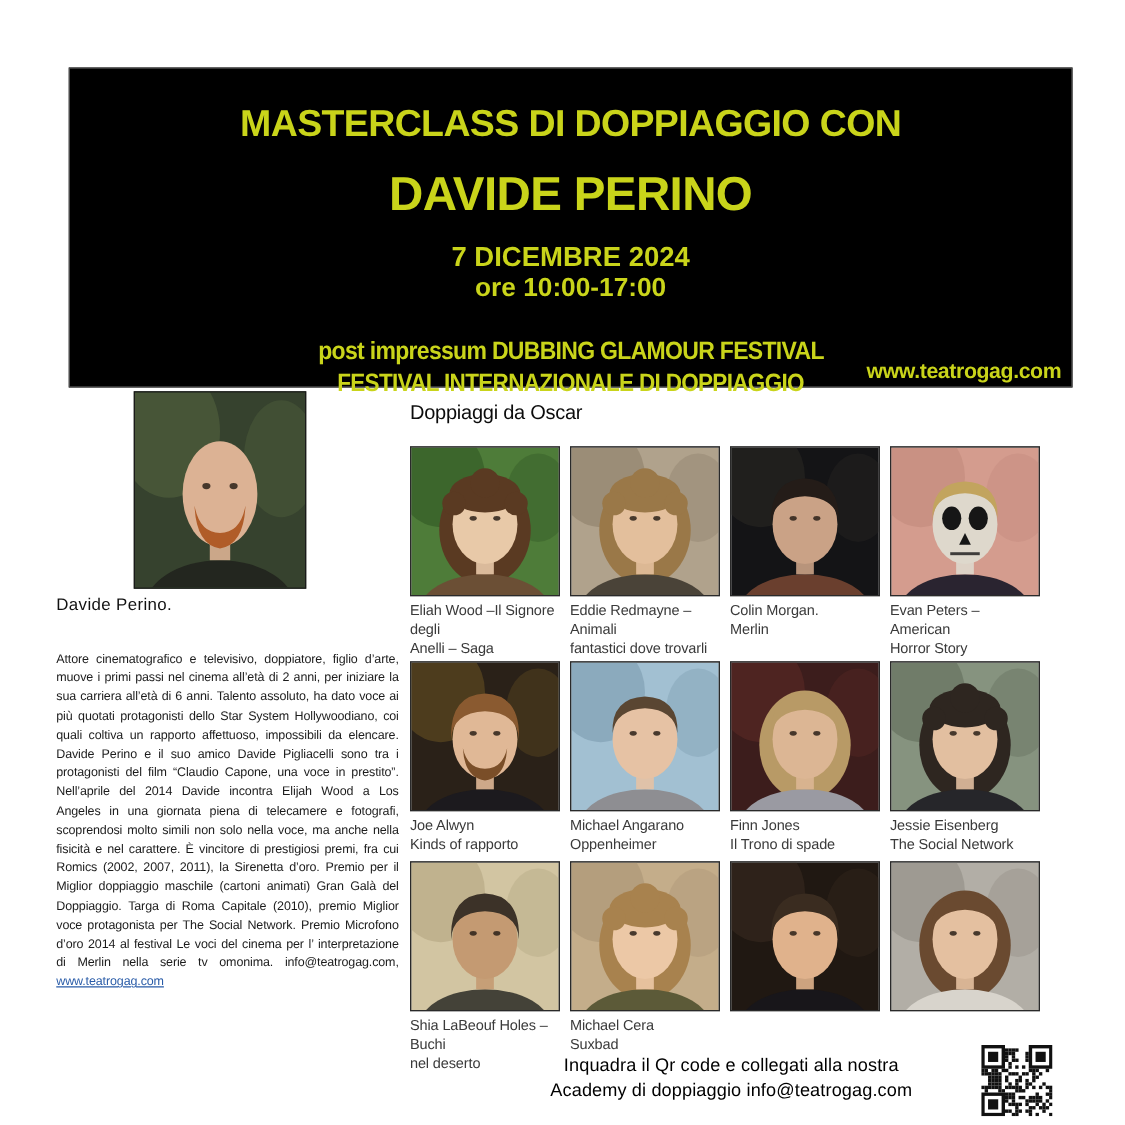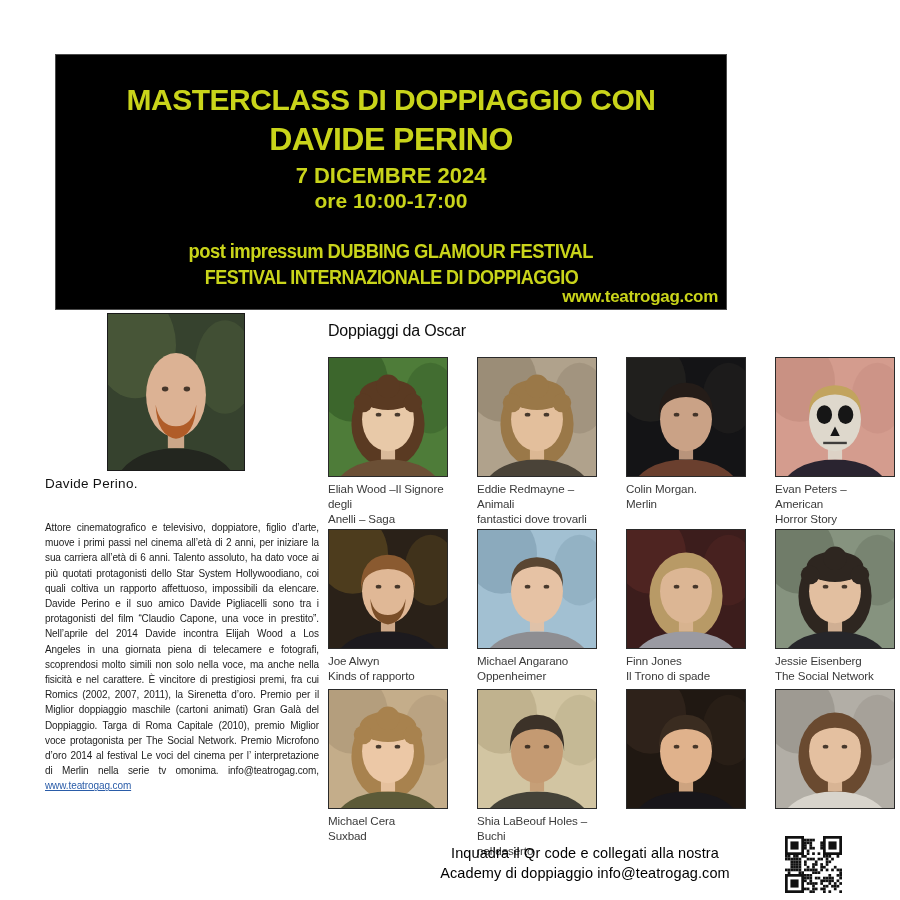--- a/index.html
+++ b/index.html
@@ -6,28 +6,28 @@
   body{
     width:900px;height:900px;background:#ffffff;
     font-family:"Liberation Sans", sans-serif;
     position:relative;overflow:hidden;
     -webkit-font-smoothing:antialiased;
   }
   .poster{position:absolute;left:0;top:0;width:900px;height:900px;background:#fff;}
 
   
   .header-box{
-    position:absolute;left:55px;top:54px;width:672px;height:256px;
+    position:absolute;left:55px;top:54px;width:803px;height:256px;
     background:#000;border:1px solid #4a4a4a;box-sizing:border-box;
     display:flex;flex-direction:column;align-items:center;text-align:center;
   }
   .hl{color:#c9d41a;font-weight:bold;white-space:nowrap;}
   .hl-title1{font-size:30px;margin-top:28px;letter-spacing:-.5px;}
-  .hl-title2{font-size:32px;margin-top:4px;letter-spacing:-.5px;}
-  .hl-date{font-size:22px;margin-top:5px;}
+  .hl-title2{font-size:38px;margin-top:18px;letter-spacing:-.5px;}
+  .hl-date{font-size:22px;margin-top:15px;}
   .hl-time{font-size:21px;}
   .hl-sub1{font-size:20px;margin-top:27px;transform:scaleX(.92);letter-spacing:-.6px;}
   .hl-sub2{font-size:20px;margin-top:3px;transform:scaleX(.9);letter-spacing:-.6px;}
   .hl-site{position:absolute;right:8px;bottom:2px;font-size:17px;letter-spacing:-.3px;}
 
   
   .perino-photo{
     position:absolute;left:107px;top:313px;width:138px;height:158px;
     border:1px solid #1a1a1a;box-sizing:border-box;overflow:hidden;background:#36422e;
   }
@@ -43,21 +43,21 @@
   }
   .bio-link{color:#2a5ca8;text-decoration:underline;cursor:pointer;}
 
   
   .gallery-heading{
     position:absolute;left:328px;top:322px;
     font-size:16px;color:#0c0c0c;letter-spacing:-.2px;
   }
   .gallery-grid{
     position:absolute;left:328px;top:357px;width:524px;
-    display:grid;grid-template-columns:repeat(4,120px);column-gap:29px;
+    display:grid;grid-template-columns:repeat(4,120px);column-gap:8px;
   }
   .cell{width:120px;}
   .cell .photo{
     width:120px;height:120px;border:1px solid #2a2a2a;box-sizing:border-box;
     overflow:hidden;background:#888;
   }
   .cell .photo svg{display:block;width:100%;height:100%;}
   .cell .caption{
     margin-top:4px;min-height:33px;font-size:11.6px;line-height:15px;
     color:#3a3a3a;letter-spacing:-.1px;
@@ -272,57 +272,57 @@
           </svg>
         </div>
         <div class="caption">
           <div>Jessie Eisenberg</div>
           <div>The Social Network</div>
         </div>
       </div>
       <div class="cell">
         <div class="photo">
           <svg viewBox="0 0 100 100" preserveAspectRatio="none" xmlns="http://www.w3.org/2000/svg">
+            <rect width="100" height="100" fill="#d2c5a2"></rect>
+            <ellipse cx="20" cy="20" rx="30" ry="34" fill="#b0a37e" opacity=".55"></ellipse>
+            <ellipse cx="86" cy="34" rx="22" ry="30" fill="#b0a37e" opacity=".35"></ellipse>
+            <ellipse cx="50" cy="112" rx="45" ry="26" fill="#444238"></ellipse>
+            <rect x="44" y="72" width="12" height="14" fill="#c49a72" opacity=".9"></rect>
+            <ellipse cx="50" cy="52" rx="22" ry="27" fill="#c49a72"></ellipse>
+            <path d="M27,52 Q26,22 50,21 Q74,22 73,52 Q72,34 50,33 Q28,34 27,52 Z" fill="#3c3228"></path>
+            <ellipse cx="42" cy="48" rx="2.4" ry="1.6" fill="#2c2119" opacity=".85"></ellipse>
+            <ellipse cx="58" cy="48" rx="2.4" ry="1.6" fill="#2c2119" opacity=".85"></ellipse>
+          </svg>
+        </div>
+        <div class="caption">
+          <div>Shia LaBeouf Holes – Buchi</div>
+          <div>nel deserto</div>
+        </div>
+      </div>
+      <div class="cell">
+        <div class="photo">
+          <svg viewBox="0 0 100 100" preserveAspectRatio="none" xmlns="http://www.w3.org/2000/svg">
             <rect width="100" height="100" fill="#c4ad8a"></rect>
             <ellipse cx="20" cy="20" rx="30" ry="34" fill="#a89272" opacity=".55"></ellipse>
             <ellipse cx="86" cy="34" rx="22" ry="30" fill="#a89272" opacity=".35"></ellipse>
             <ellipse cx="50" cy="56" rx="31" ry="37" fill="#a8824e"></ellipse>
             <ellipse cx="50" cy="112" rx="45" ry="26" fill="#5c5a38"></ellipse>
             <rect x="44" y="72" width="12" height="14" fill="#ecc8a6" opacity=".9"></rect>
             <ellipse cx="50" cy="52" rx="22" ry="27" fill="#ecc8a6"></ellipse>
             <ellipse cx="50" cy="31" rx="24" ry="13" fill="#a8824e"></ellipse>
             <circle cx="29" cy="38" r="8" fill="#a8824e"></circle>
             <circle cx="71" cy="38" r="8" fill="#a8824e"></circle>
             <circle cx="50" cy="24" r="10" fill="#a8824e"></circle>
             <ellipse cx="42" cy="48" rx="2.4" ry="1.6" fill="#2c2119" opacity=".85"></ellipse>
             <ellipse cx="58" cy="48" rx="2.4" ry="1.6" fill="#2c2119" opacity=".85"></ellipse>
           </svg>
         </div>
         <div class="caption">
           <div>Michael Cera</div>
           <div>Suxbad</div>
-        </div>
-      </div>
-      <div class="cell">
-        <div class="photo">
-          <svg viewBox="0 0 100 100" preserveAspectRatio="none" xmlns="http://www.w3.org/2000/svg">
-            <rect width="100" height="100" fill="#d2c5a2"></rect>
-            <ellipse cx="20" cy="20" rx="30" ry="34" fill="#b0a37e" opacity=".55"></ellipse>
-            <ellipse cx="86" cy="34" rx="22" ry="30" fill="#b0a37e" opacity=".35"></ellipse>
-            <ellipse cx="50" cy="112" rx="45" ry="26" fill="#444238"></ellipse>
-            <rect x="44" y="72" width="12" height="14" fill="#c49a72" opacity=".9"></rect>
-            <ellipse cx="50" cy="52" rx="22" ry="27" fill="#c49a72"></ellipse>
-            <path d="M27,52 Q26,22 50,21 Q74,22 73,52 Q72,34 50,33 Q28,34 27,52 Z" fill="#3c3228"></path>
-            <ellipse cx="42" cy="48" rx="2.4" ry="1.6" fill="#2c2119" opacity=".85"></ellipse>
-            <ellipse cx="58" cy="48" rx="2.4" ry="1.6" fill="#2c2119" opacity=".85"></ellipse>
-          </svg>
-        </div>
-        <div class="caption">
-          <div>Shia LaBeouf Holes – Buchi</div>
-          <div>nel deserto</div>
         </div>
       </div>
       <div class="cell">
         <div class="photo">
           <svg viewBox="0 0 100 100" preserveAspectRatio="none" xmlns="http://www.w3.org/2000/svg">
             <rect width="100" height="100" fill="#201812"></rect>
             <ellipse cx="20" cy="20" rx="30" ry="34" fill="#3a2c20" opacity=".55"></ellipse>
             <ellipse cx="86" cy="34" rx="22" ry="30" fill="#3a2c20" opacity=".35"></ellipse>
             <ellipse cx="50" cy="112" rx="45" ry="26" fill="#18161a"></ellipse>
             <rect x="44" y="72" width="12" height="14" fill="#e0b28c" opacity=".9"></rect>

